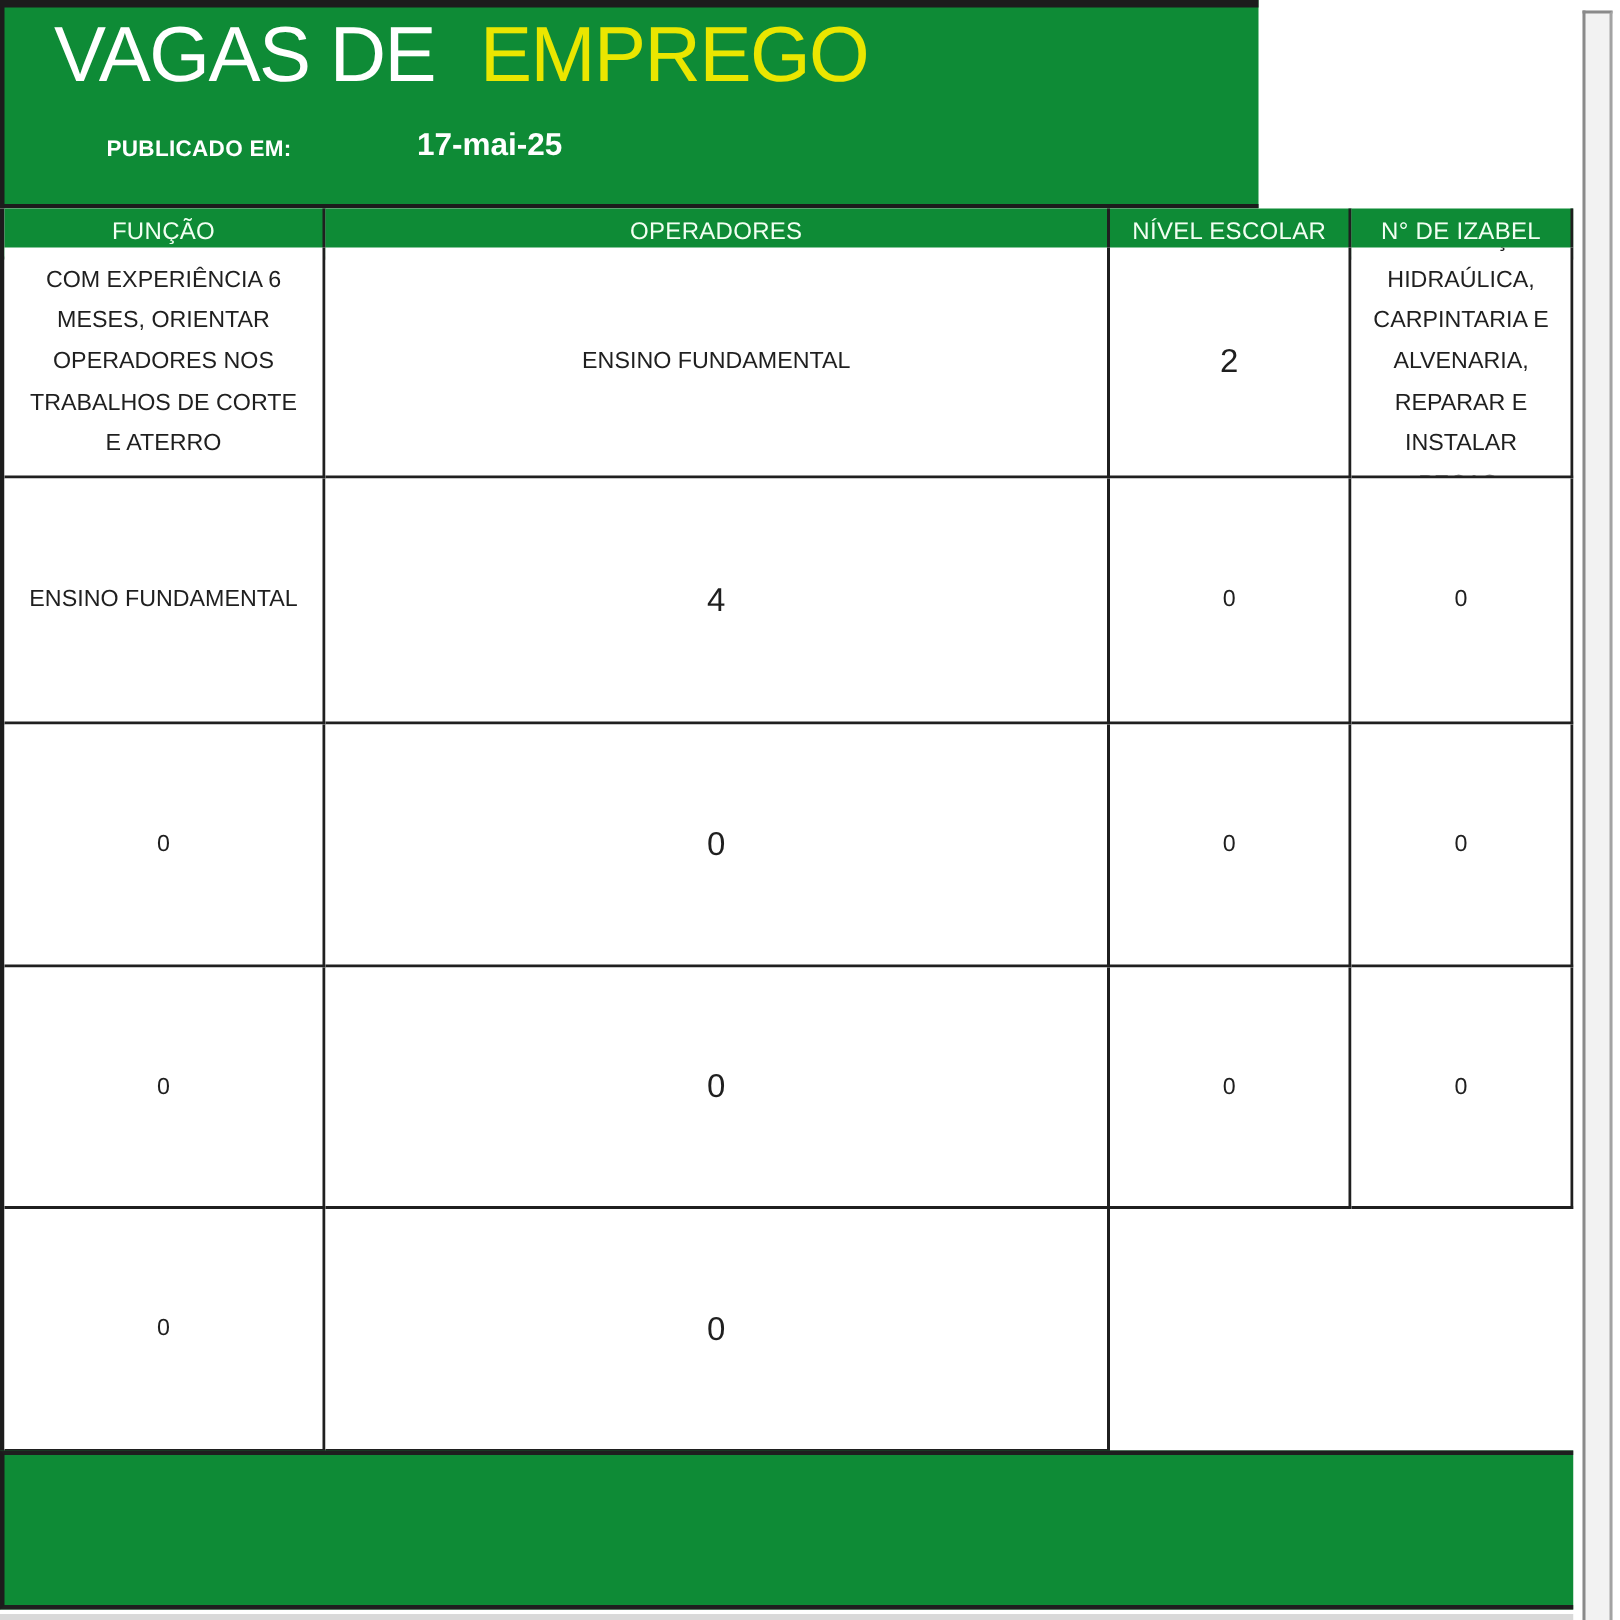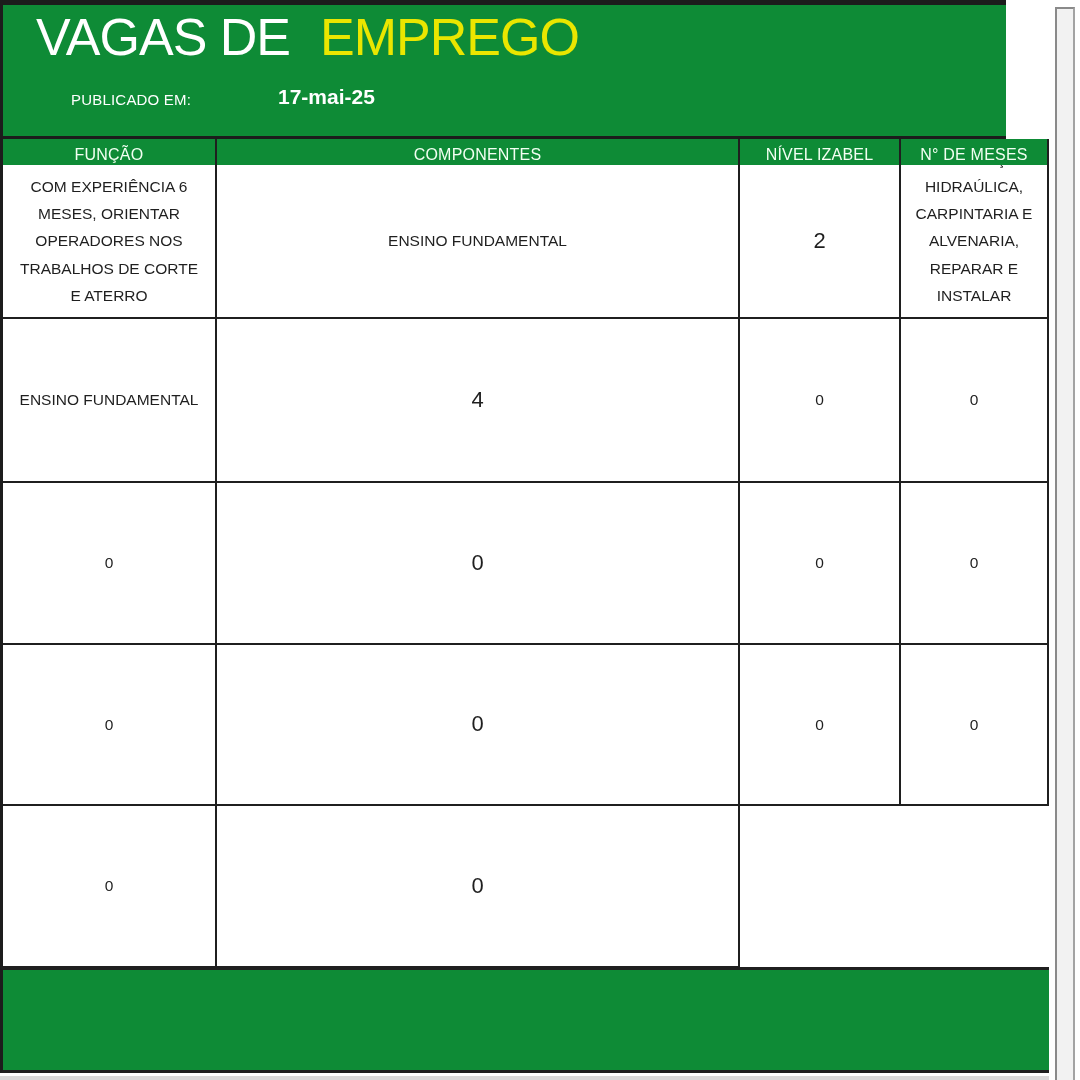--- a/index.html
+++ b/index.html
@@ -2,30 +2,30 @@
 <html><head>
 <meta charset="utf-8">
 <style>
   * { margin:0; padding:0; box-sizing:border-box; }
   html,body { width:1080px; height:1080px; overflow:hidden; background:#ffffff;
               font-family:"Liberation Sans", sans-serif; }
   .stage { position:relative; width:1080px; height:1080px; background:#ffffff; }
 
   
   .banner {
-    position:absolute; left:0; top:0; width:1006px; height:139px;
+    position:absolute; left:0; top:0; width:839px; height:139px;
     background:#0e8b36;
     border-top:5px solid #1c1c1c;
     border-left:3px solid #1c1c1c;
     border-bottom:3px solid #1c1c1c;
   }
   .title { position:absolute; left:33px; top:2px; font-size:52px; font-weight:400;
            color:#ffffff; letter-spacing:-1px; white-space:nowrap; }
   .title .yellow { color:#eae600; margin-left:30px; }
-  .pub-label { position:absolute; left:68px; top:86px; font-size:15px; font-weight:400;
+  .pub-label { position:absolute; left:68px; top:86px; font-size:15px; font-weight:700;
                color:#ffffff; letter-spacing:0.2px; }
   .pub-date  { position:absolute; left:275px; top:80px; font-size:21px; font-weight:700;
                color:#ffffff; }
 
   
   .table {
     position:absolute; left:0; top:139px; width:1049px;
     display:grid;
     grid-template-columns:214px 523px 161px 148px;
     grid-template-rows:26px 154px 164px 162px 161px 162px;
@@ -75,23 +75,23 @@
 
   <div class="banner">
     <div class="title"><span>VAGAS DE</span><span class="yellow">EMPREGO</span></div>
     <div class="pub-label">PUBLICADO EM:</div>
     <div class="pub-date">17-mai-25</div>
   </div>
 
   <div class="table">
 
     <div class="cell th">FUNÇÃO</div>
-    <div class="cell th">COMPONENTES</div>
-    <div class="cell th">NÍVEL IZABEL</div>
-    <div class="cell th">N° DE MESES</div>
+    <div class="cell th">OPERADORES</div>
+    <div class="cell th">NÍVEL ESCOLAR</div>
+    <div class="cell th">N° DE IZABEL</div>
 
     <div class="cell c-req">COM EXPERIÊNCIA 6 MESES, ORIENTAR OPERADORES NOS TRABALHOS DE CORTE E ATERRO</div>
     <div class="cell c-nivel">ENSINO FUNDAMENTAL</div>
     <div class="cell c-vagas num">2</div>
 
     <div class="cell c-req">COM EXPERIÊNCIA 2 ANOS, EXECUTAM SERVIÇOS DE MANUTENÇÃO HIDRAÚLICA, CARPINTARIA E ALVENARIA, REPARAR E INSTALAR PEÇAS, COMPONENTES E EQUIPAMENTOS, ALOJADO SANTA IZABEL/PA</div>
     <div class="cell c-nivel">ENSINO FUNDAMENTAL</div>
     <div class="cell c-vagas num">4</div>
 
     <div class="cell c-funcao">0</div>

